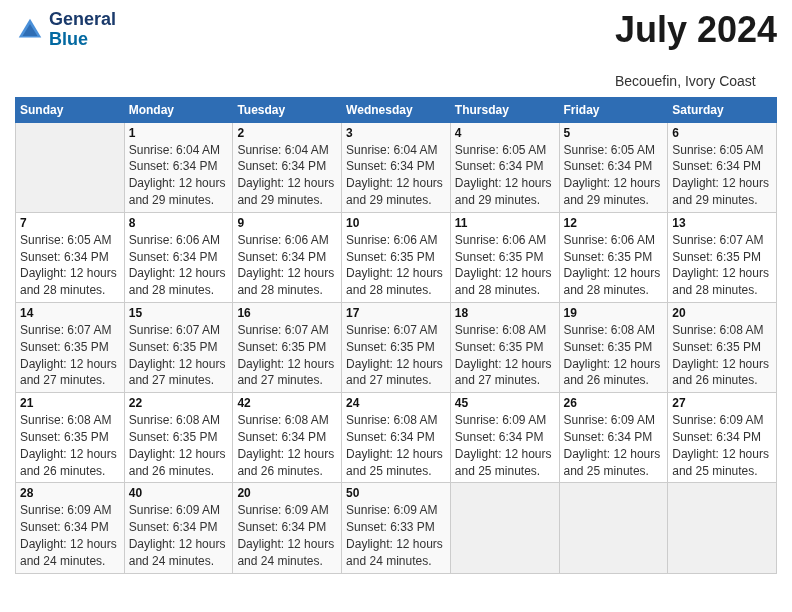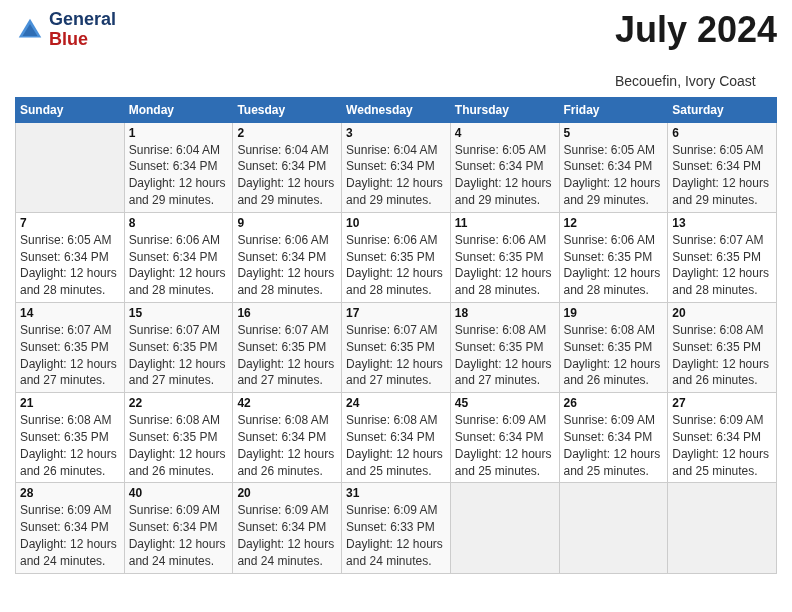--- a/index.html
+++ b/index.html
@@ -98,21 +98,21 @@
 
 <div class="page">
   <div class="header">
     <div class="logo">
       <svg class="logo-icon" viewBox="0 0 40 40">
         <polygon points="20,5 35,30 5,30" fill="#4a90d9"></polygon>
         <polygon points="20,12 30,28 10,28" fill="#2e6db4"></polygon>
       </svg>
       <div class="logo-text">
         <div>General</div>
-        <div style="color:#b91c1c;">Blue</div>
+        <div style="color:#0369a1;">Blue</div>
       </div>
     </div>
     <div class="title-block">
       <div class="month-year">July 2024</div>
       <div class="location">Becouefin, Ivory Coast</div>
     </div>
   </div>
 
   <table>
     <thead>
@@ -252,21 +252,21 @@
           </td>
           <td>
             <span class="day-num">40</span>
 <div class="day-info">Sunrise: 6:09 AM<br>Sunset: 6:34 PM<br>Daylight: 12 hours and 24 minutes.</div>
           </td>
           <td>
             <span class="day-num">20</span>
 <div class="day-info">Sunrise: 6:09 AM<br>Sunset: 6:34 PM<br>Daylight: 12 hours and 24 minutes.</div>
           </td>
           <td>
-            <span class="day-num">31</span>
+            <span class="day-num">50</span>
 <div class="day-info">Sunrise: 6:09 AM<br>Sunset: 6:33 PM<br>Daylight: 12 hours and 24 minutes.</div>
           </td>
           <td class="empty"></td>
           <td class="empty"></td>
           <td class="empty"></td>
         </tr>
       </tbody>
   </table>
 </div>
 

